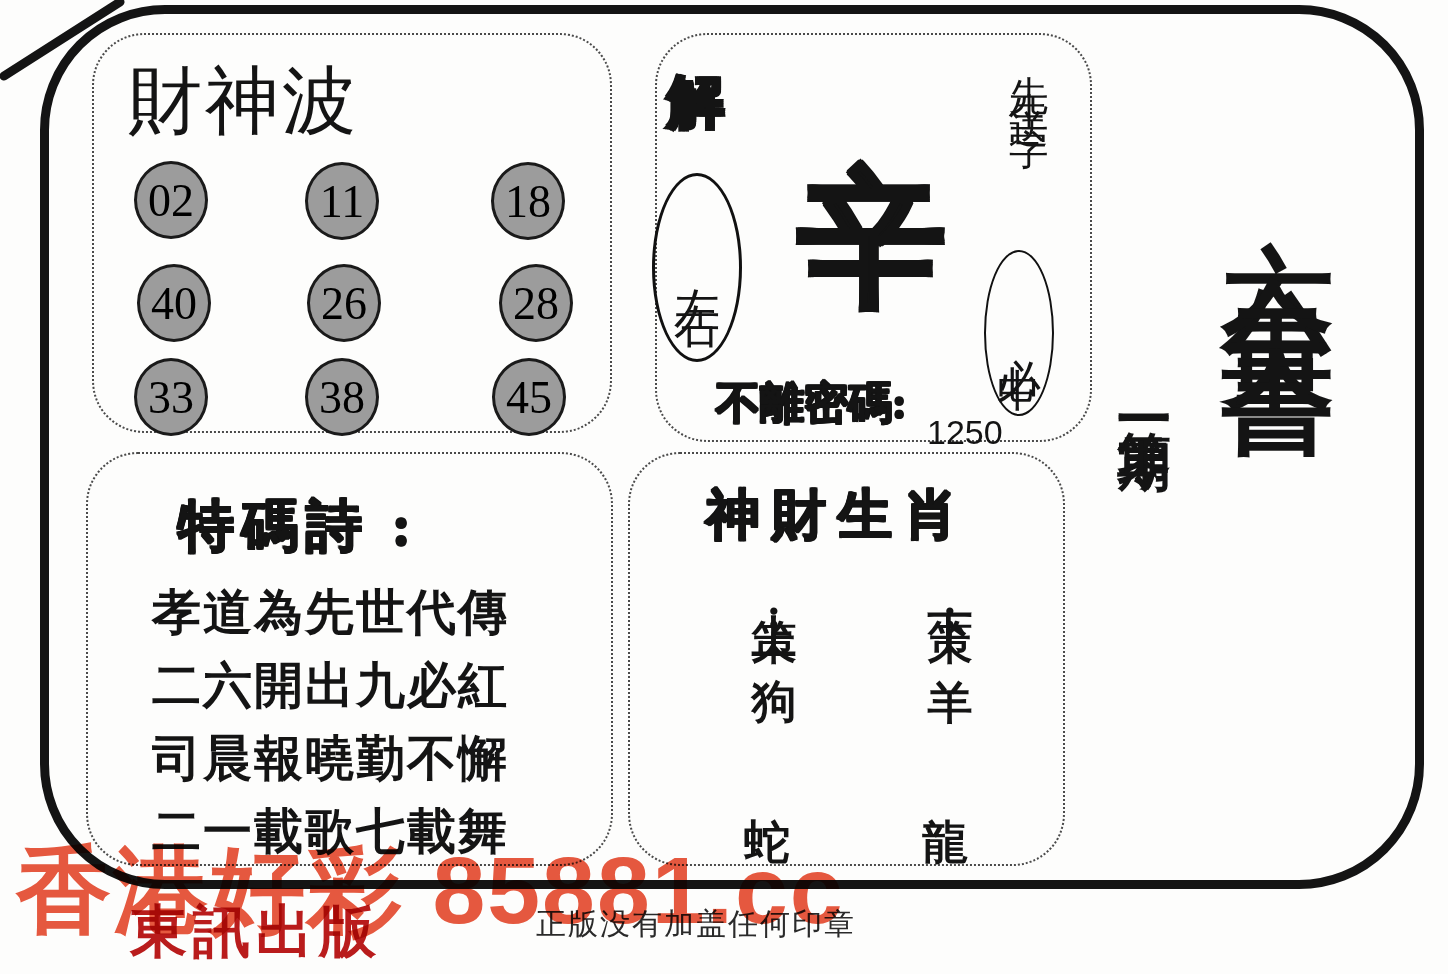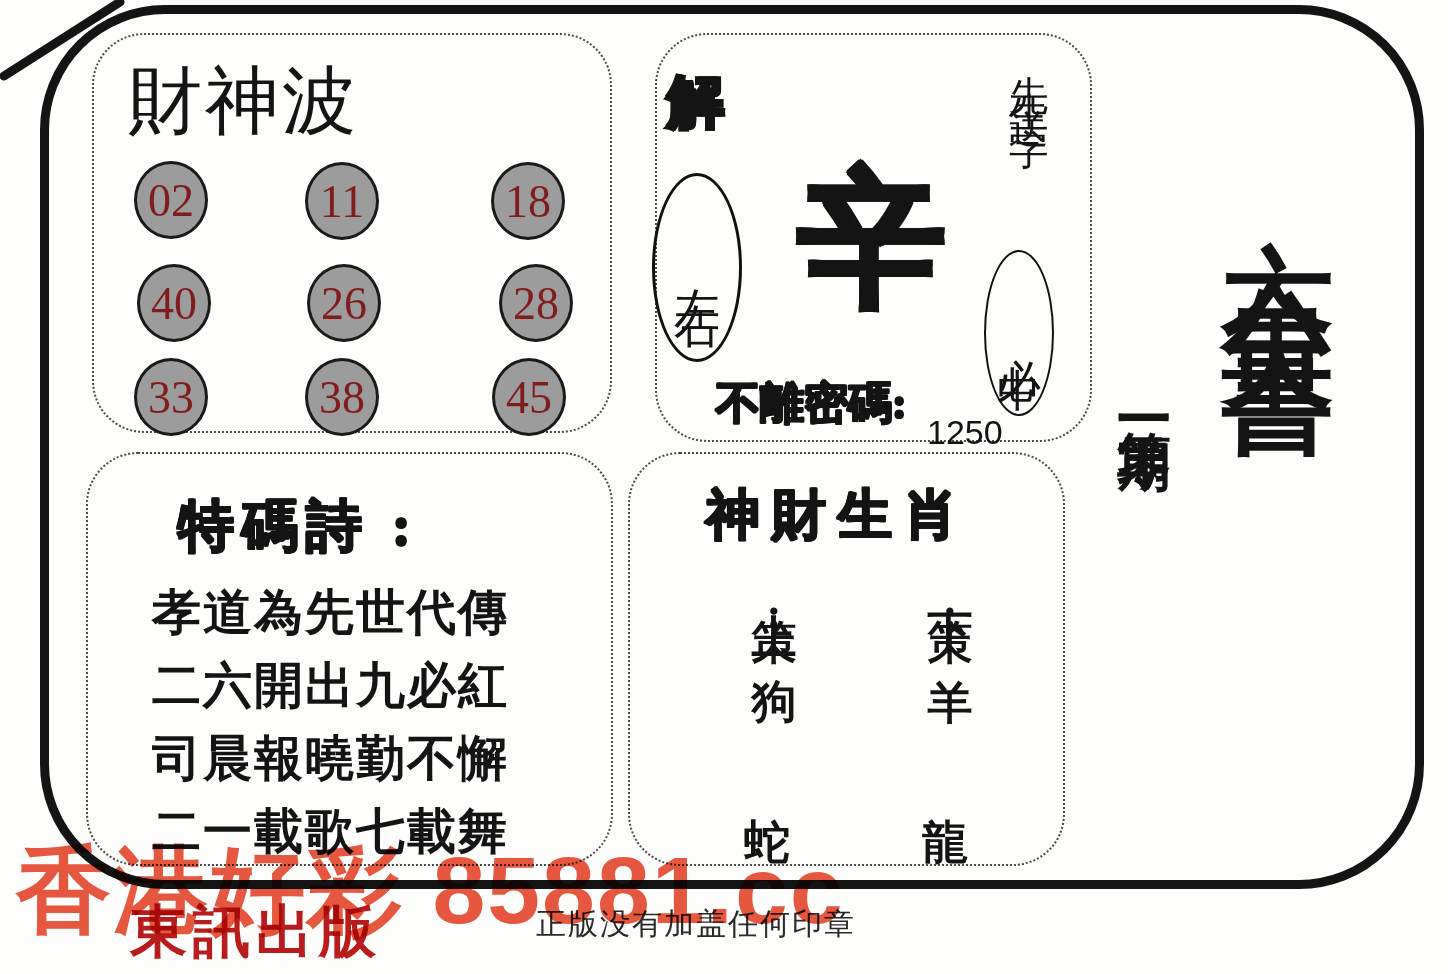--- a/index.html
+++ b/index.html
@@ -40,21 +40,21 @@
   .fatter{-webkit-text-stroke:4px currentColor;
     text-shadow:0 2px currentColor,2px 0 currentColor,-2px 0 currentColor,0 -2px currentColor,
         2px 2px currentColor,-2px -2px currentColor,2px -2px currentColor,-2px 2px currentColor;}
   .sans{font-family:"Liberation Sans","DejaVu Sans",sans-serif;margin-top:36px;}
   
   .caishen-title{left:108px;top:64px;font-size:74px;letter-spacing:3px;margin-left:20px;}
   .ball{
     position:absolute;width:74px;height:78px;border-radius:50%;
     background:var(--ball);border:3px solid #1a1a1a;
     display:flex;align-items:center;justify-content:center;
-    font-size:46px;color:#7f1d1d;
+    font-size:46px;color:#000000;
   }
   
   .jie-char{left:668px;top:74px;font-size:56px;font-weight:900;}
   .oval{
     position:absolute;border:3px solid #111;border-radius:50%;
     display:flex;align-items:center;justify-content:center;
   }
   .oval-leftright{left:652px;top:173px;width:90px;height:189px;}
   .oval-leftright .vtext{font-size:46px;letter-spacing:16px;}
   .xin-char{left:798px;top:166px;font-size:148px;font-weight:900;}

